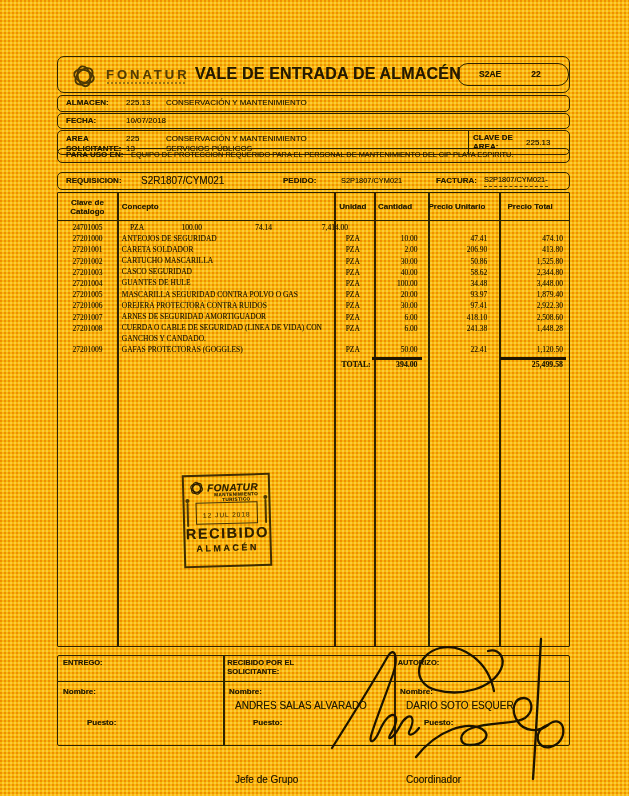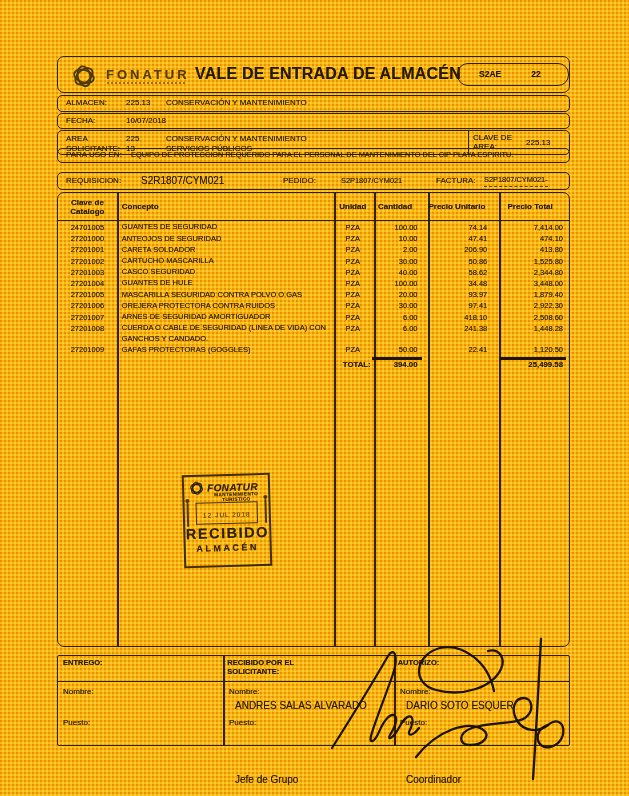--- a/index.html
+++ b/index.html
@@ -22,37 +22,37 @@
   #hdr{top:56px;height:37px;border-radius:7px;}
   #brandmark{left:8px;top:3px;width:36px;height:31px;}
   #brandname{left:48px;top:10px;font-size:13px;font-weight:bold;letter-spacing:3px;color:rgba(52,38,2,.62);}
   #brandline{left:49px;top:25px;width:78px;border-top:2px dotted rgba(52,38,2,.5);}
   #ftitle{left:120px;top:8px;width:300px;text-align:center;font-size:16px;font-weight:bold;letter-spacing:.2px;}
   #codebox{left:399px;top:6px;width:112px;height:23px;border:1.8px solid #2e2200;border-radius:11px;box-sizing:border-box;}
   #codebox .c1{position:absolute;left:16px;top:5px;font-size:8.5px;font-weight:bold;}
   #codebox .c2{position:absolute;right:12px;top:5px;font-size:8.5px;font-weight:bold;}
 
   
-  .fl{position:absolute;font-weight:normal;font-size:8px;}
+  .fl{position:absolute;font-weight:bold;font-size:8px;}
   .fv{position:absolute;font-size:8px;}
   #r-almacen{top:95px;height:17px;} #r-almacen span{line-height:14px;}
   #r-fecha{top:113px;height:16px;}  #r-fecha span{line-height:13px;}
   #r-area{top:130px;height:25px;}
   #r-uso{top:148px;height:15px;}    #r-uso span{line-height:12px;}
   #r-req{top:172px;height:18px;}    #r-req span{line-height:15px;}
   #clavebox{position:absolute;right:0;top:0;bottom:0;width:100px;border-left:1.8px solid #2e2200;}
   #clavebox .fl{left:4px;top:3px;width:46px;line-height:8.5px;text-align:left;}
   #clavebox .fv{left:57px;top:7px;}
 
   
-  #tbl{top:192px;height:455px;border-radius:7px;overflow:hidden;}
+  #tbl{top:192px;height:455px;border-radius:1px;overflow:hidden;}
   .vline{position:absolute;top:0;bottom:0;width:1.8px;background:#2e2200;}
   #thead{position:absolute;left:0;top:0;width:100%;height:27px;border-bottom:1.8px solid #2e2200;display:flex;}
   #tbody{position:absolute;left:0;top:29px;width:100%;}
-  .trow{display:flex;}
+  .trow{display:flex;font-family:Liberation Serif, serif;}
   .cell{font-size:7.5px;line-height:11.2px;box-sizing:border-box;}
   .c0{width:59px;text-align:center;}
   .c1{width:217px;padding-left:5px;padding-right:4px;}
   .c2{width:40px;text-align:center;}
   .c3{width:54px;text-align:right;padding-right:9px;}
   .c4{width:71px;text-align:right;padding-right:10px;}
   .c5{width:72px;text-align:right;padding-right:6px;}
   .hc{font-weight:bold;font-size:8px;line-height:9px;display:flex;align-items:center;justify-content:center;text-align:center;}
   .hc.c1{justify-content:flex-start;text-align:left;}
   .trow .c1{line-height:10.6px;padding-top:.4px;}
@@ -79,21 +79,21 @@
   
   #sig{top:655px;height:91px;border-radius:2px;}
   #sig .vline{background:#2e2200;}
   #sighead{position:absolute;left:0;top:0;width:100%;height:25px;border-bottom:1.8px solid #2e2200;display:flex;}
   .sh{font-weight:bold;font-size:7.5px;line-height:8.6px;padding:3px 0 0 5px;box-sizing:border-box;}
   .sh0{width:165px;} .sh1{width:171px;} .sh1 span{display:block;width:100px;} .sh2{width:177px;}
   .sigcol{position:absolute;top:25px;bottom:0;}
   #sc0{left:0;width:165px;} #sc1{left:166px;width:170px;} #sc2{left:337px;width:176px;}
   .sigcol .fl{position:absolute;left:5px;}
   .sigcol .fv{position:absolute;left:11px;font-size:10px;}
-  .n-l{top:6px;} .n-v{top:19px;} .p-l{top:37px;} .p-v{top:52px;margin-top:41px;}
+  .n-l{top:6px;} .n-v{top:19px;} .p-l{top:37px;padding-left:24px;} .p-v{top:52px;margin-top:41px;}
 
   svg.sigink{position:absolute;pointer-events:none;}
 </style>
 </head>
 <body>
 
 <div class="box soft" id="hdr">
   <svg class="abs" id="brandmark" viewBox="0 0 40 40">
     <g fill="none" stroke="#2e2200" stroke-width="2.4" opacity=".85">
       <ellipse cx="20" cy="21" rx="13" ry="8" transform="rotate(18 20 21)"></ellipse>
@@ -159,21 +159,20 @@
       <div class="cell hc c0">Clave de Catalogo</div>
       <div class="cell hc c1">Concepto</div>
       <div class="cell hc c2">Unidad</div>
       <div class="cell hc c3">Cantidad</div>
       <div class="cell hc c4">Precio Unitario</div>
       <div class="cell hc c5">Precio Total</div>
     </div>
   <div id="tbody">
       <div class="trow">
         <div class="cell c0">24701005</div>
-        <div class="cell c1">GUANTES DE SEGURIDAD</div>
         <div class="cell c2">PZA</div>
         <div class="cell c3">100.00</div>
         <div class="cell c4">74.14</div>
         <div class="cell c5">7,414.00</div>
       </div>
       <div class="trow">
         <div class="cell c0">27201000</div>
         <div class="cell c1">ANTEOJOS DE SEGURIDAD</div>
         <div class="cell c2">PZA</div>
         <div class="cell c3">10.00</div>

